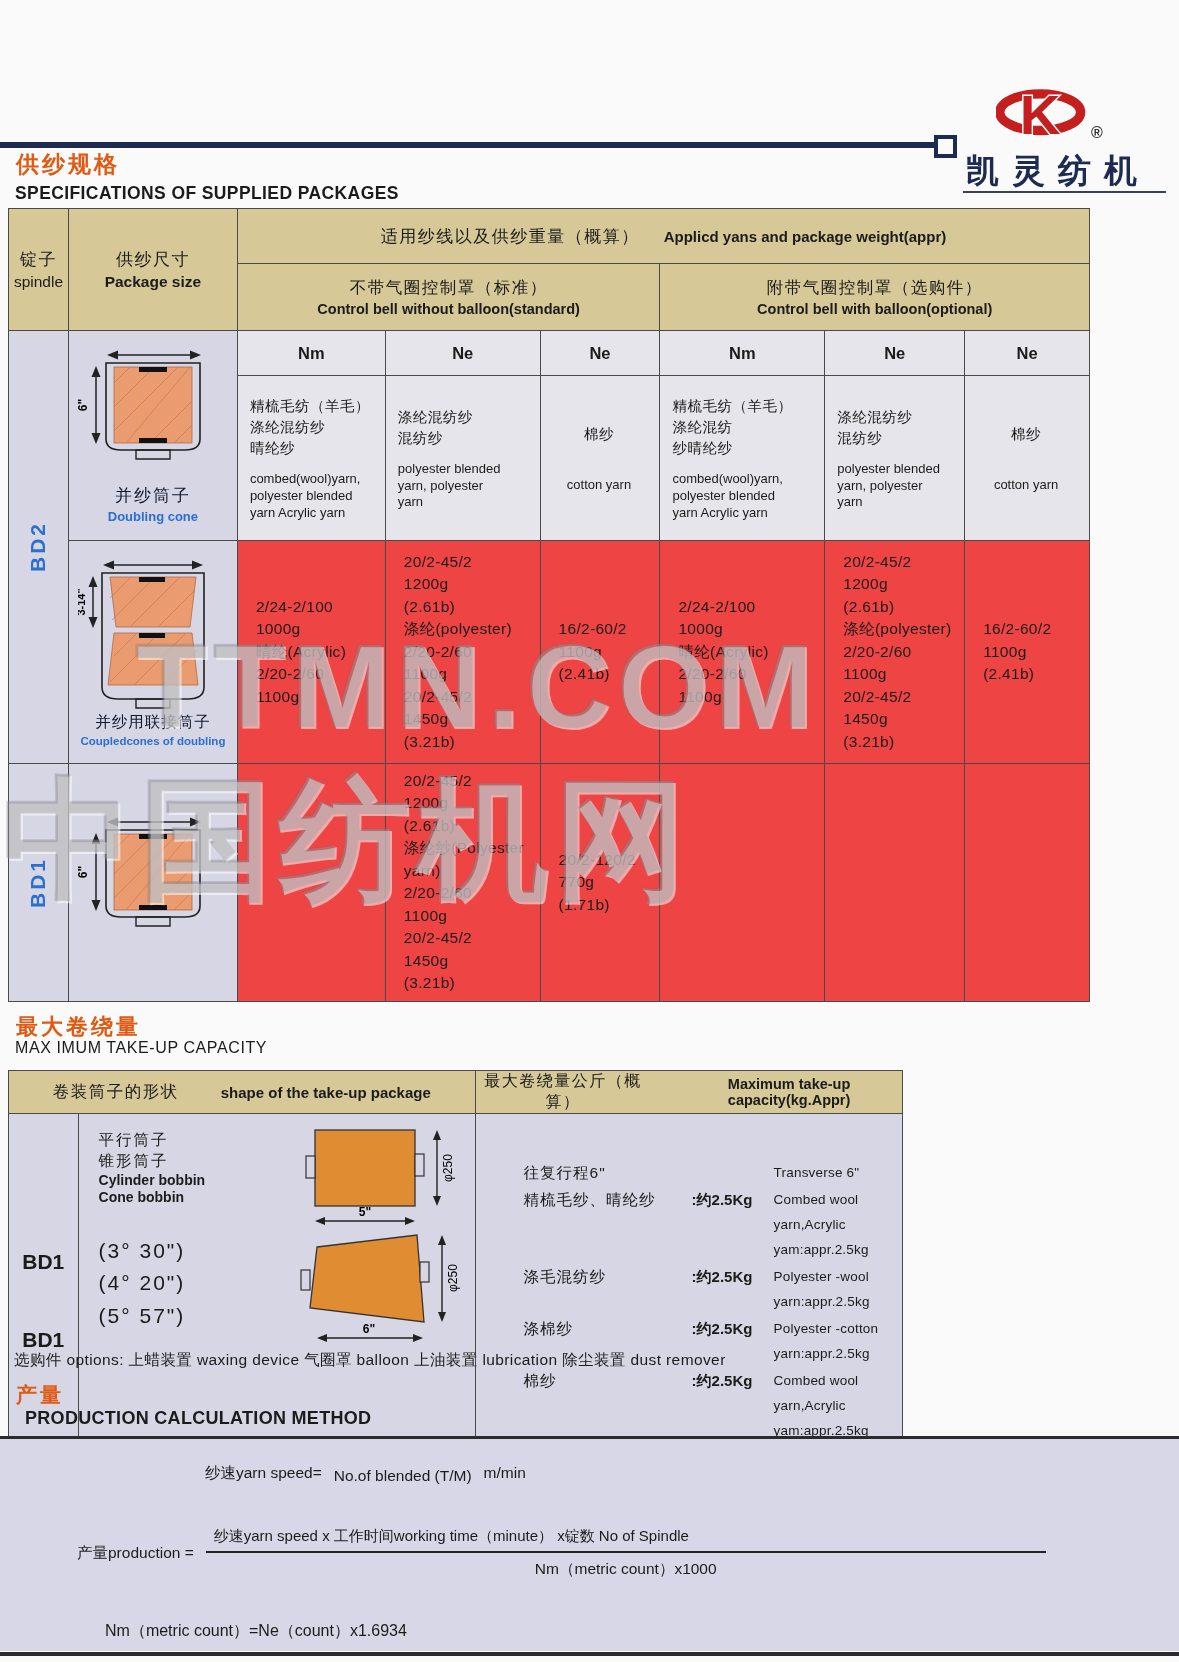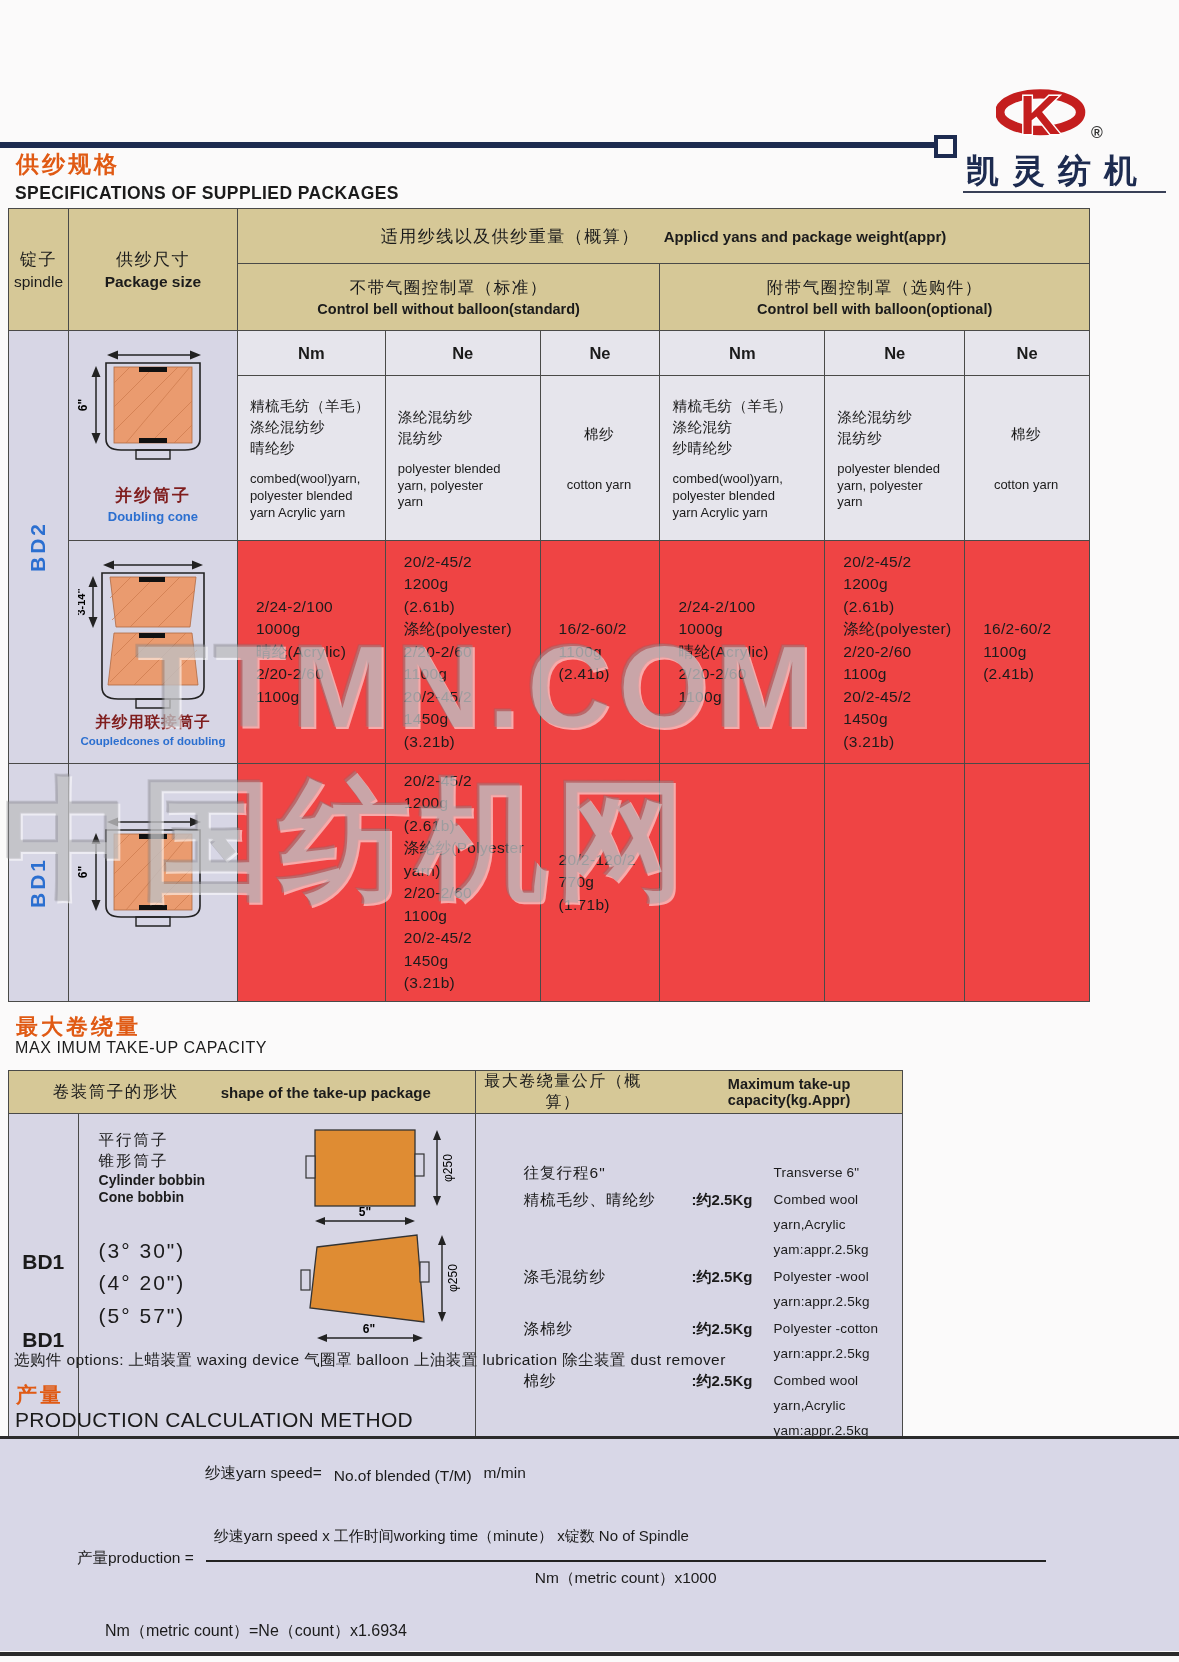--- a/index.html
+++ b/index.html
@@ -17,21 +17,21 @@
              letter-spacing:13px;white-space:nowrap;}
   #brandline{left:963px;top:191px;width:203px;height:2px;background:#394057;}
 
   
   .cnTitle{color:#e05a14;font-weight:bold;letter-spacing:3px;}
   #sec1cn{left:16px;top:149px;font-size:23px;}
   #sec1en{left:15px;top:183px;font-size:17.5px;font-weight:bold;letter-spacing:.4px;}
   #sec2cn{left:16px;top:1012px;font-size:22px;}
   #sec2en{left:15px;top:1039px;font-size:16px;letter-spacing:.6px;}
   #sec3cn{left:16px;top:1381px;font-size:21px;}
-  #sec3en{left:15px;top:1408px;font-size:21px;font-weight:normal;letter-spacing:.3px;}
+  #sec3en{left:25px;top:1408px;font-size:18px;font-weight:bold;letter-spacing:.3px;}
 
   
   table{border-collapse:collapse;table-layout:fixed;}
   td{border:1.6px solid #4a4a48;overflow:hidden;vertical-align:middle;padding:0;}
   .hk{background:#d6c897;text-align:center;}
   #t1wrap{left:8px;top:208px;width:1082px;}
   #t2wrap{left:8px;top:1070px;width:895px;}
   .hcn{font-size:17px;letter-spacing:1.5px;}
   .hen{font-size:15px;font-weight:bold;}
   .hen2{font-size:14.5px;font-weight:bold;}
@@ -41,21 +41,21 @@
   .ycell{background:#e6e5ec;}
   .yin{display:flex;flex-direction:column;gap:12px;padding:10px 6px 8px 12px;}
   .yin.center{align-items:center;gap:32px;padding-left:4px;}
   .ycn{font-size:14.5px;line-height:1.45;letter-spacing:.5px;}
   .yen{font-size:13px;line-height:1.3;}
   .numcell{background:#ef4444;font-size:15.5px;line-height:1.45;padding:6px 4px 6px 18px;letter-spacing:.3px;}
   .vlabel{writing-mode:vertical-rl;transform:rotate(180deg);color:#2b6fd0;font-weight:bold;
           font-size:21px;letter-spacing:3px;margin:0 auto;}
   .pkgcell{background:#d7d6e5;}
   .pkgin{display:flex;flex-direction:column;align-items:center;justify-content:center;gap:2px;}
-  .bl1{color:#7f1d1d;font-size:17px;letter-spacing:2px;font-weight:bold;}
+  .bl1{color:#0f172a;font-size:17px;letter-spacing:2px;}
   .bl1.sm{font-size:15.5px;letter-spacing:1px;}
   .bl2{color:#2b6fd0;font-weight:bold;font-size:13px;}
   .bl2.sm{font-size:11.5px;}
 
   
   .wm{color:rgba(150,150,156,.38);font-weight:bold;pointer-events:none;z-index:5;
       text-shadow:2px 2px 0 rgba(255,255,255,.55), -1px -1px 0 rgba(110,110,116,.25);white-space:nowrap;}
   #wm1{left:135px;top:618px;font-size:118px;letter-spacing:6px;}
   #wm2{left:2px;top:752px;font-size:132px;letter-spacing:6px;}
 
@@ -79,21 +79,21 @@
   
   #options{left:14px;top:1350px;width:1160px;font-size:15.5px;letter-spacing:.4px;}
   #rule2{left:0;top:1436px;width:1179px;height:3px;background:#2b2b2b;}
   #fpanel{left:0;top:1439px;width:1179px;height:212px;background:#d8d7e7;}
   #bottomline{left:0;top:1652px;width:1179px;height:4px;background:#2b2b2b;}
   .frow{position:absolute;display:flex;align-items:center;gap:12px;font-size:15.5px;}
   .frac{display:inline-flex;flex-direction:column;align-items:center;}
   .frac .num{border-bottom:2px solid #222;padding:0 12px 6px;font-size:16px;}
   .frac .den{padding-top:6px;font-size:15.5px;}
   #f2frac{width:840px;}
-  #f2frac .num{width:100%;box-sizing:border-box;text-align:left;padding:0 0 14px 8px;font-size:15px;}
+  #f2frac .num{width:100%;box-sizing:border-box;text-align:left;padding:0 0 5px 8px;font-size:15px;}
   #f1{left:205px;top:22px;}
   #f2{left:77px;top:88px;}
   #f3{left:105px;top:182px;font-size:16px;position:absolute;}
   svg text{font-family:"Liberation Sans",sans-serif;}
 </style>
 </head>
 <body>
 
 <div id="page">
 

